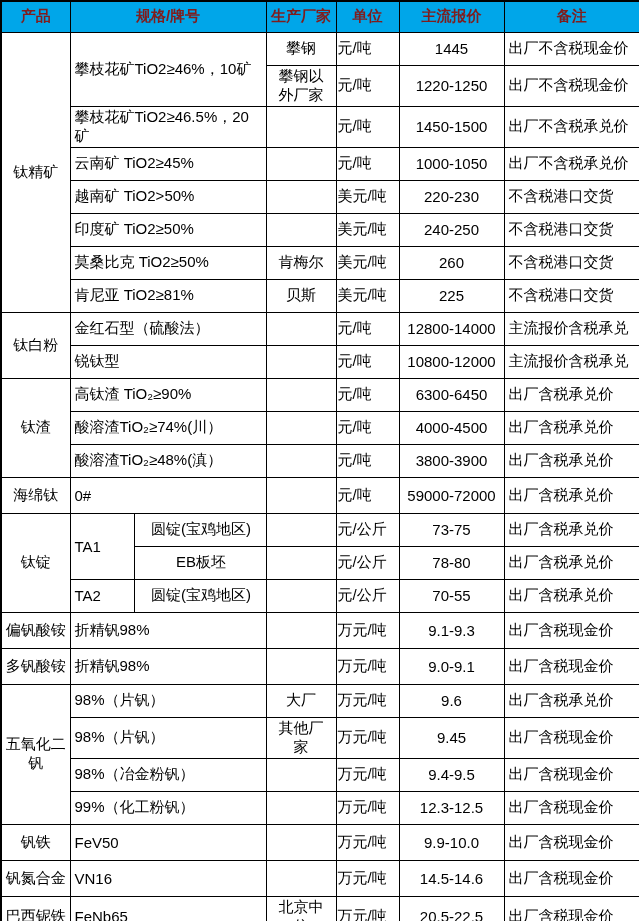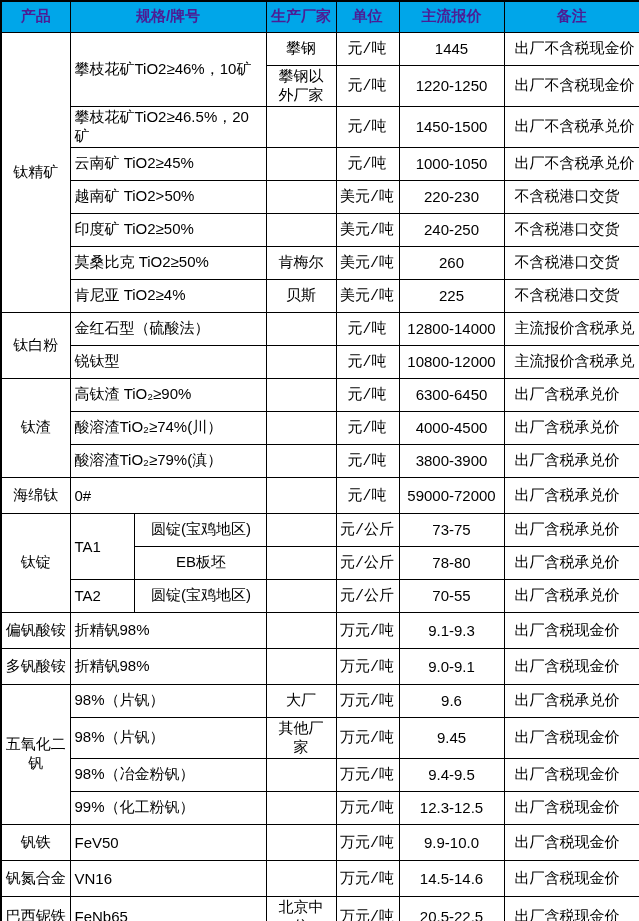--- a/index.html
+++ b/index.html
@@ -24,42 +24,42 @@
   table.price-table th,
   table.price-table td {
     border: 1px solid #000000;
     vertical-align: middle;
     box-sizing: border-box;
     overflow: hidden;
     word-break: break-all;
   }
   thead th {
     background: #00A6E9;
-    color: #4c1d95;
+    color: #7f1d1d;
     font-weight: bold;
     font-size: 15px;
     text-align: center;
     height: 31px;
     padding: 0 1px;
   }
   tbody td {
     color: #000000;
     font-size: 15px;
     height: 33px;
     padding: 1px 2px;
     background: #ffffff;
   }
   td.c-product { text-align: center; padding: 8px 1px; }
   td.c-spec    { text-align: left; padding-left: 4px; margin-top: 28px; }
   td.c-grade   { text-align: left; padding-left: 4px; }
   td.c-type    { text-align: center; padding-left: 4px; }
   td.c-mfr     { text-align: center; padding: 1px 12px; }
-  td.c-unit    { text-align: center; padding-left: 1px; font-family: Liberation Mono, monospace; }
+  td.c-unit    { text-align: left; padding-left: 1px; }
   td.c-price   { text-align: center; }
-  td.c-remark  { text-align: left; padding-left: 10px; }
+  td.c-remark  { text-align: left; padding-left: 4px; }
   tr.tall td   { height: 39px; }
 </style>
 </head>
 <body>
 
 <div class="page">
 <table class="price-table">
   <colgroup>
     <col style="width:69px">
         <col style="width:64px">
@@ -123,21 +123,21 @@
       <td class="c-remark">不含税港口交货</td>
     </tr>
     <tr>
       <td class="c-spec" colspan="2">莫桑比克 TiO2≥50%</td>
       <td class="c-mfr">肯梅尔</td>
       <td class="c-unit">美元/吨</td>
       <td class="c-price">260</td>
       <td class="c-remark">不含税港口交货</td>
     </tr>
     <tr>
-      <td class="c-spec" colspan="2">肯尼亚 TiO2≥4%</td>
+      <td class="c-spec" colspan="2">肯尼亚 TiO2≥81%</td>
       <td class="c-mfr">贝斯</td>
       <td class="c-unit">美元/吨</td>
       <td class="c-price">225</td>
       <td class="c-remark">不含税港口交货</td>
     </tr>
     <tr>
       <td class="c-product" rowspan="2">钛白粉</td>
       <td class="c-spec" colspan="2">金红石型（硫酸法）</td>
       <td class="c-mfr"></td>
       <td class="c-unit">元/吨</td>
@@ -160,21 +160,21 @@
       <td class="c-remark">出厂含税承兑价</td>
     </tr>
     <tr>
       <td class="c-spec" colspan="2">酸溶渣TiO₂≥74%(川）</td>
       <td class="c-mfr"></td>
       <td class="c-unit">元/吨</td>
       <td class="c-price">4000-4500</td>
       <td class="c-remark">出厂含税承兑价</td>
     </tr>
     <tr>
-      <td class="c-spec" colspan="2">酸溶渣TiO₂≥79%(滇）</td>
+      <td class="c-spec" colspan="2">酸溶渣TiO₂≥48%(滇）</td>
       <td class="c-mfr"></td>
       <td class="c-unit">元/吨</td>
       <td class="c-price">3800-3900</td>
       <td class="c-remark">出厂含税承兑价</td>
     </tr>
     <tr>
       <td class="c-product">海绵钛</td>
       <td class="c-spec" colspan="2">0#</td>
       <td class="c-mfr"></td>
       <td class="c-unit">元/吨</td>

